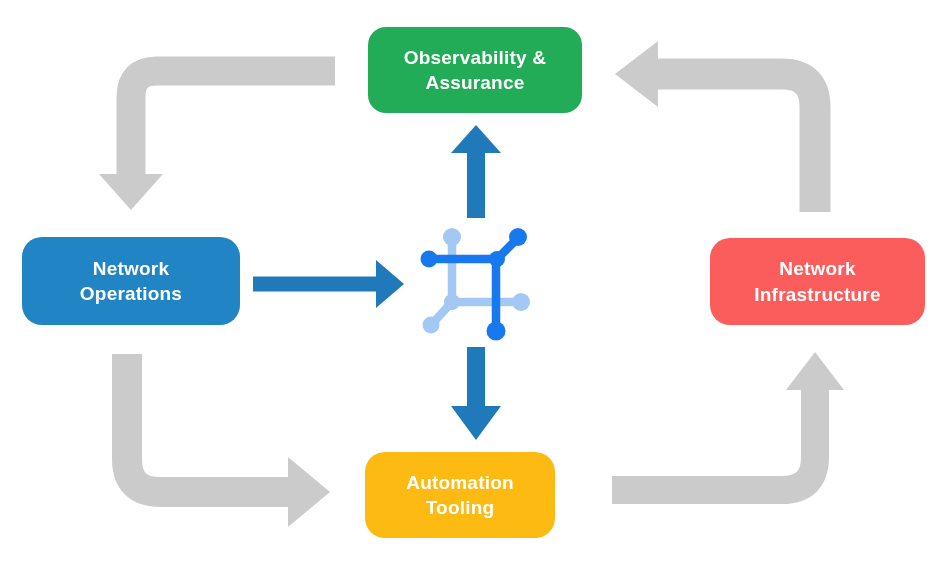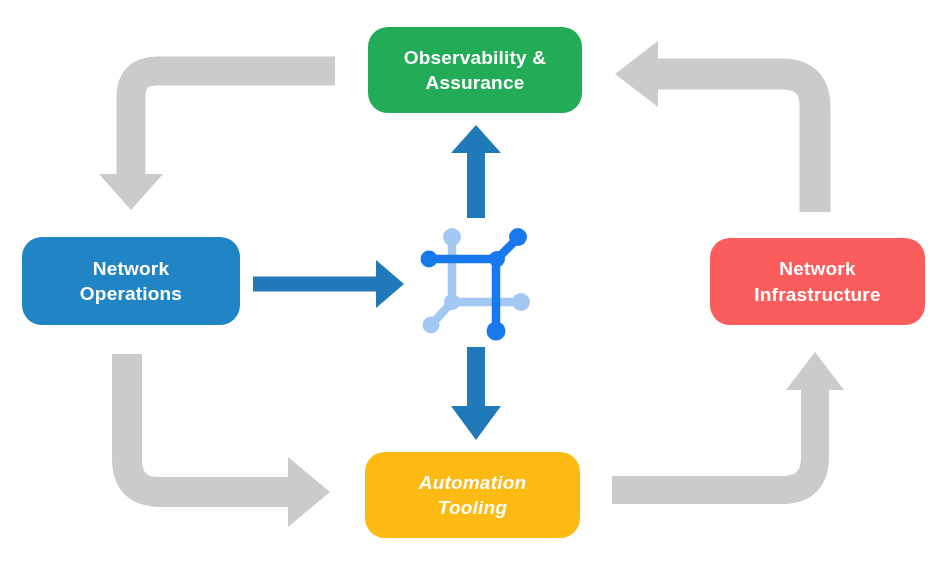--- a/index.html
+++ b/index.html
@@ -28,21 +28,21 @@
     line-height: 1.32;
     letter-spacing: 0.2px;
     border-radius: 20px;
     white-space: pre-line;
     box-sizing: border-box;
     padding: 0 14px;
   }
   .node-observability { left: 368px; top: 27px;  width: 214px; height: 86px; }
   .node-operations    { left: 22px;  top: 237px; width: 218px; height: 88px; }
   .node-infrastructure{ left: 710px; top: 238px; width: 215px; height: 87px; }
-  .node-automation    { left: 365px; top: 452px; width: 215px; height: 86px; font-style: italic; }
+  .node-automation    { left: 365px; top: 452px; width: 190px; height: 86px; }
 </style>
 </head>
 <body>
 
 <div class="canvas">
 
   <svg class="layer" width="948" height="570" viewBox="0 0 948 570" aria-hidden="true">
 
     <g fill="none" stroke-width="29" stroke="#CBCBCB">
       <path d="M335,71 L157,71 Q131,71 131,97 L131,176"></path>
@@ -100,21 +100,21 @@
           <line x1="82" y1="35" x2="82" y2="106"></line>
           <circle cx="15" cy="35" r="8.5" stroke="none"></circle>
           <circle cx="104" cy="13" r="9" stroke="none"></circle>
           <circle cx="82" cy="107" r="9.5" stroke="none"></circle>
           <circle cx="83" cy="35" r="8" stroke="none"></circle>
         </g>
       </g>
     </g>
   </svg>
 
-  <div class="node node-observability" style="background-color: rgb(34, 172, 87);">
+  <div class="node node-observability" style="background-color: rgb(34, 172, 87); border-radius: 18px;">
     <span>Observability &amp;
 Assurance</span>
   </div>
 
   <div class="node node-operations" style="background-color: rgb(33, 132, 196);">
     <span>Network
 Operations</span>
   </div>
 
   <div class="node node-infrastructure" style="background-color: rgb(251, 93, 92);">

